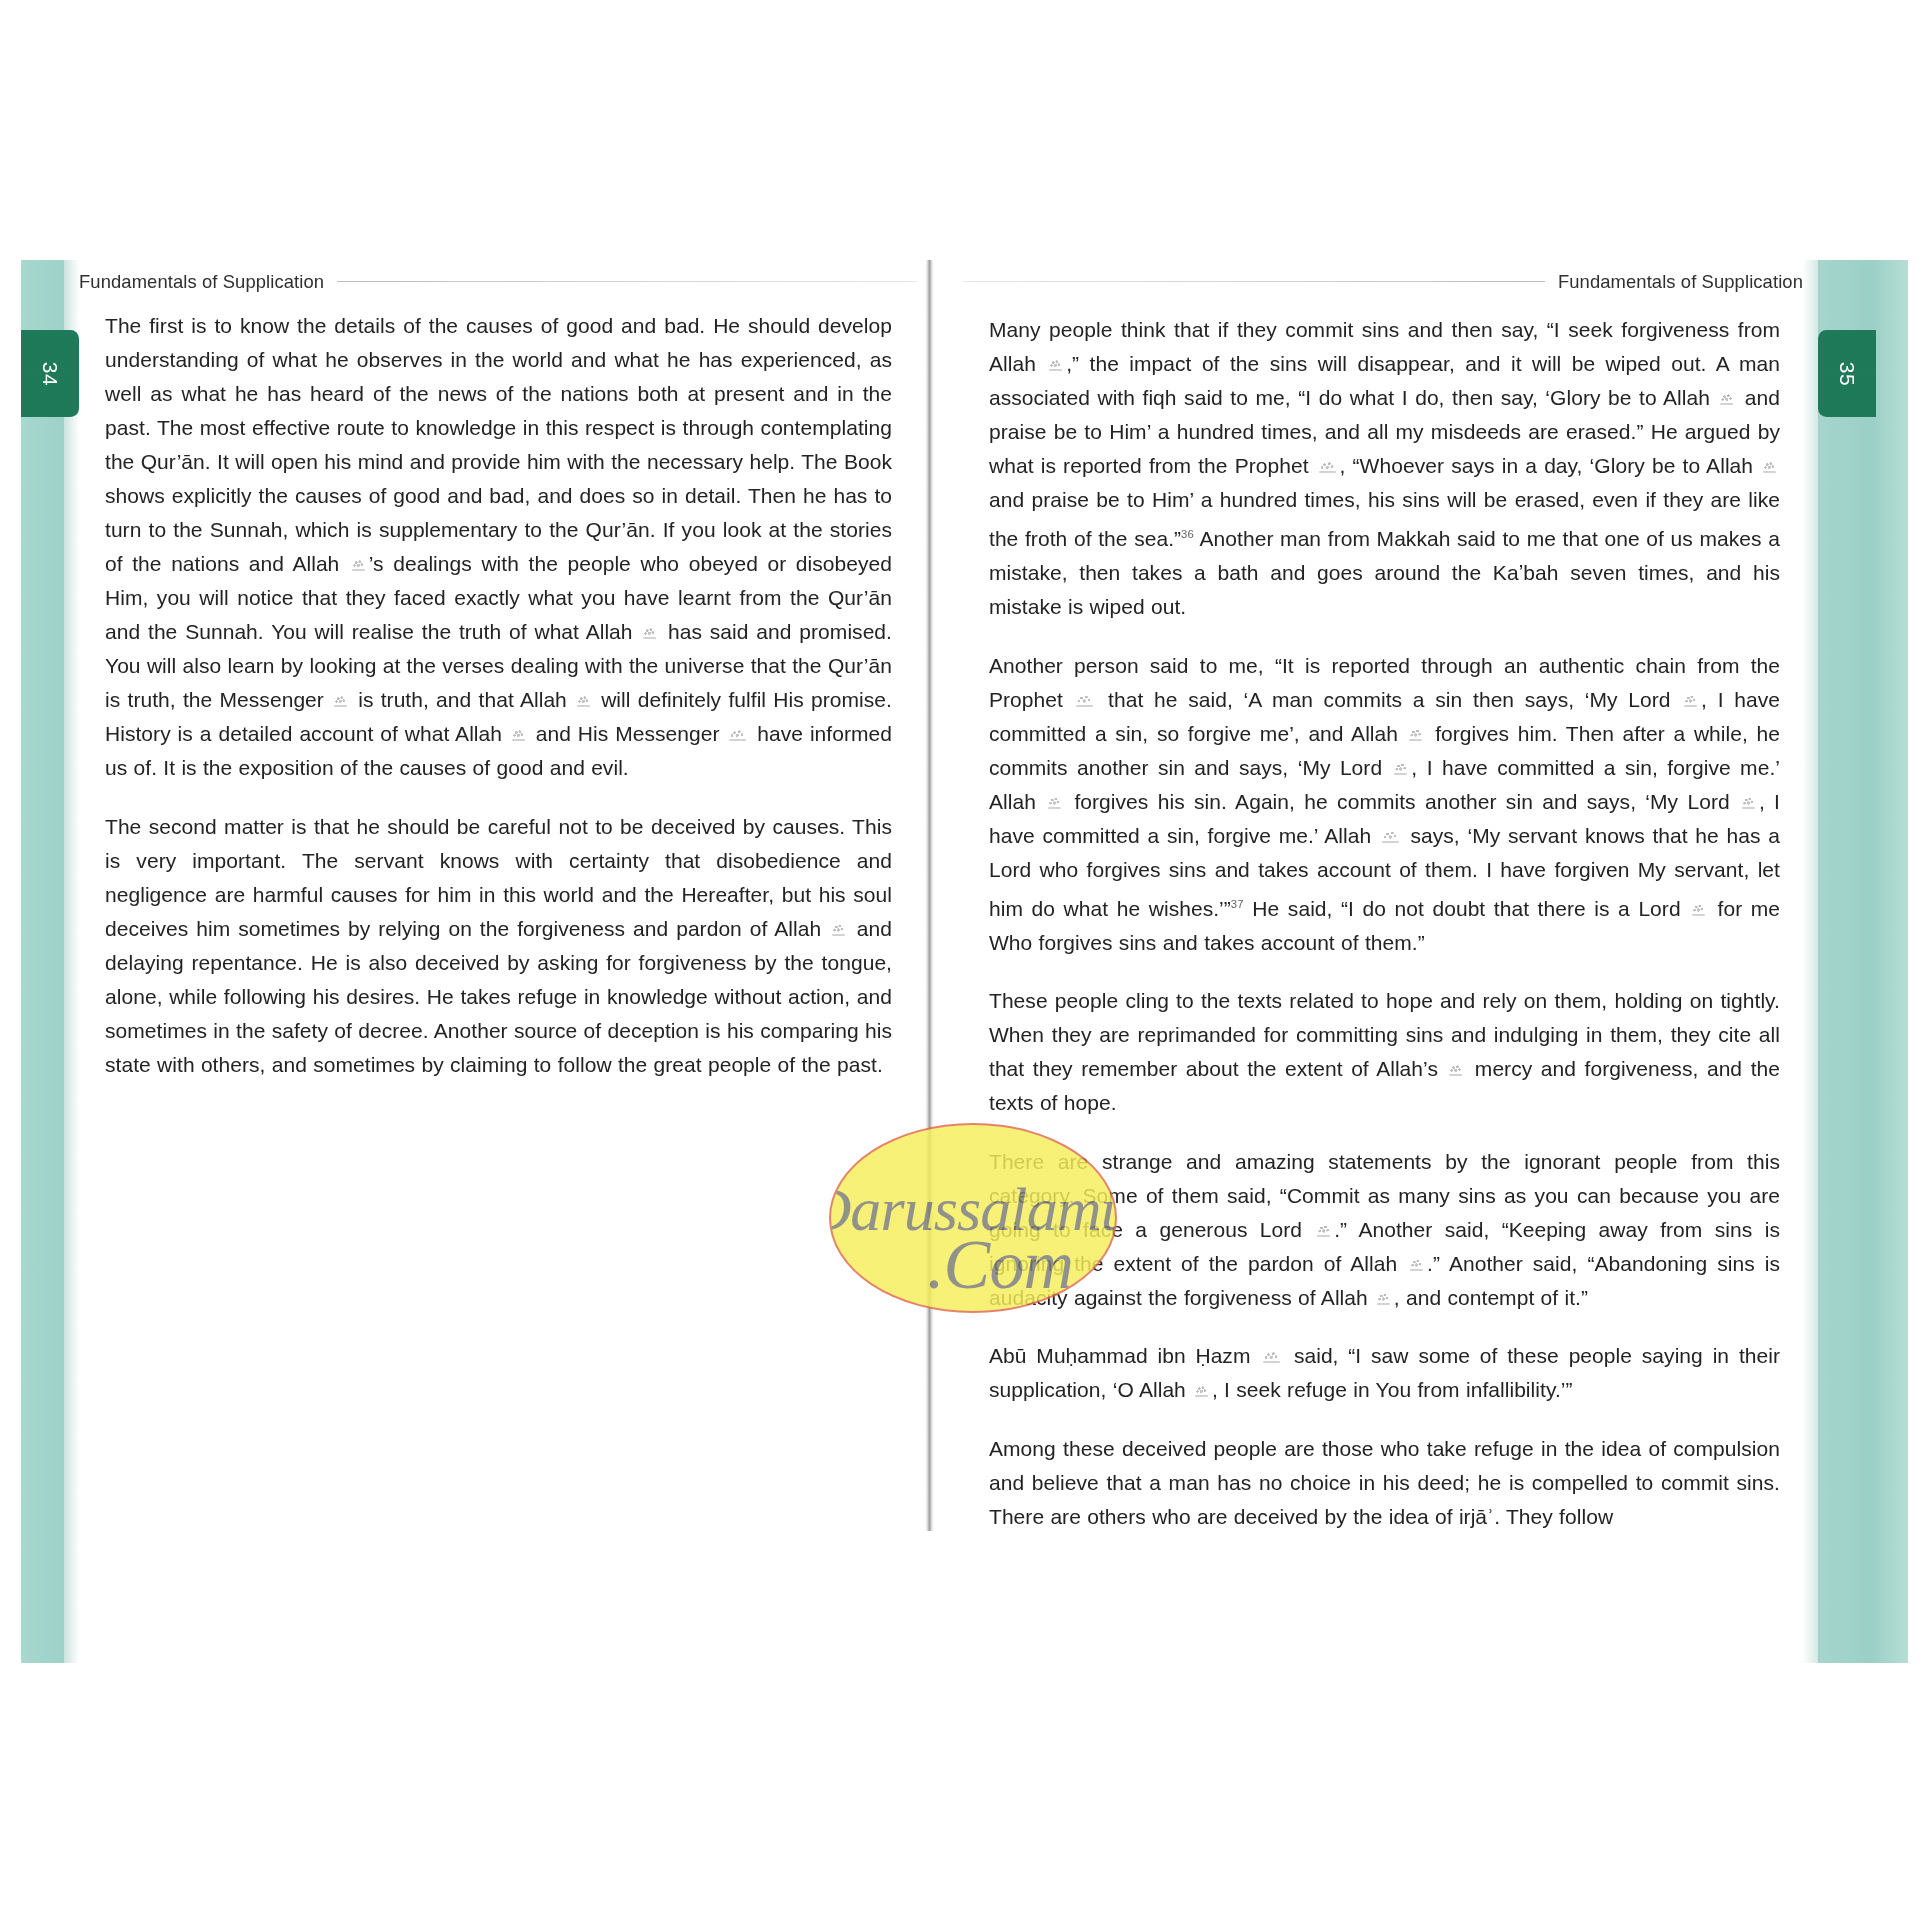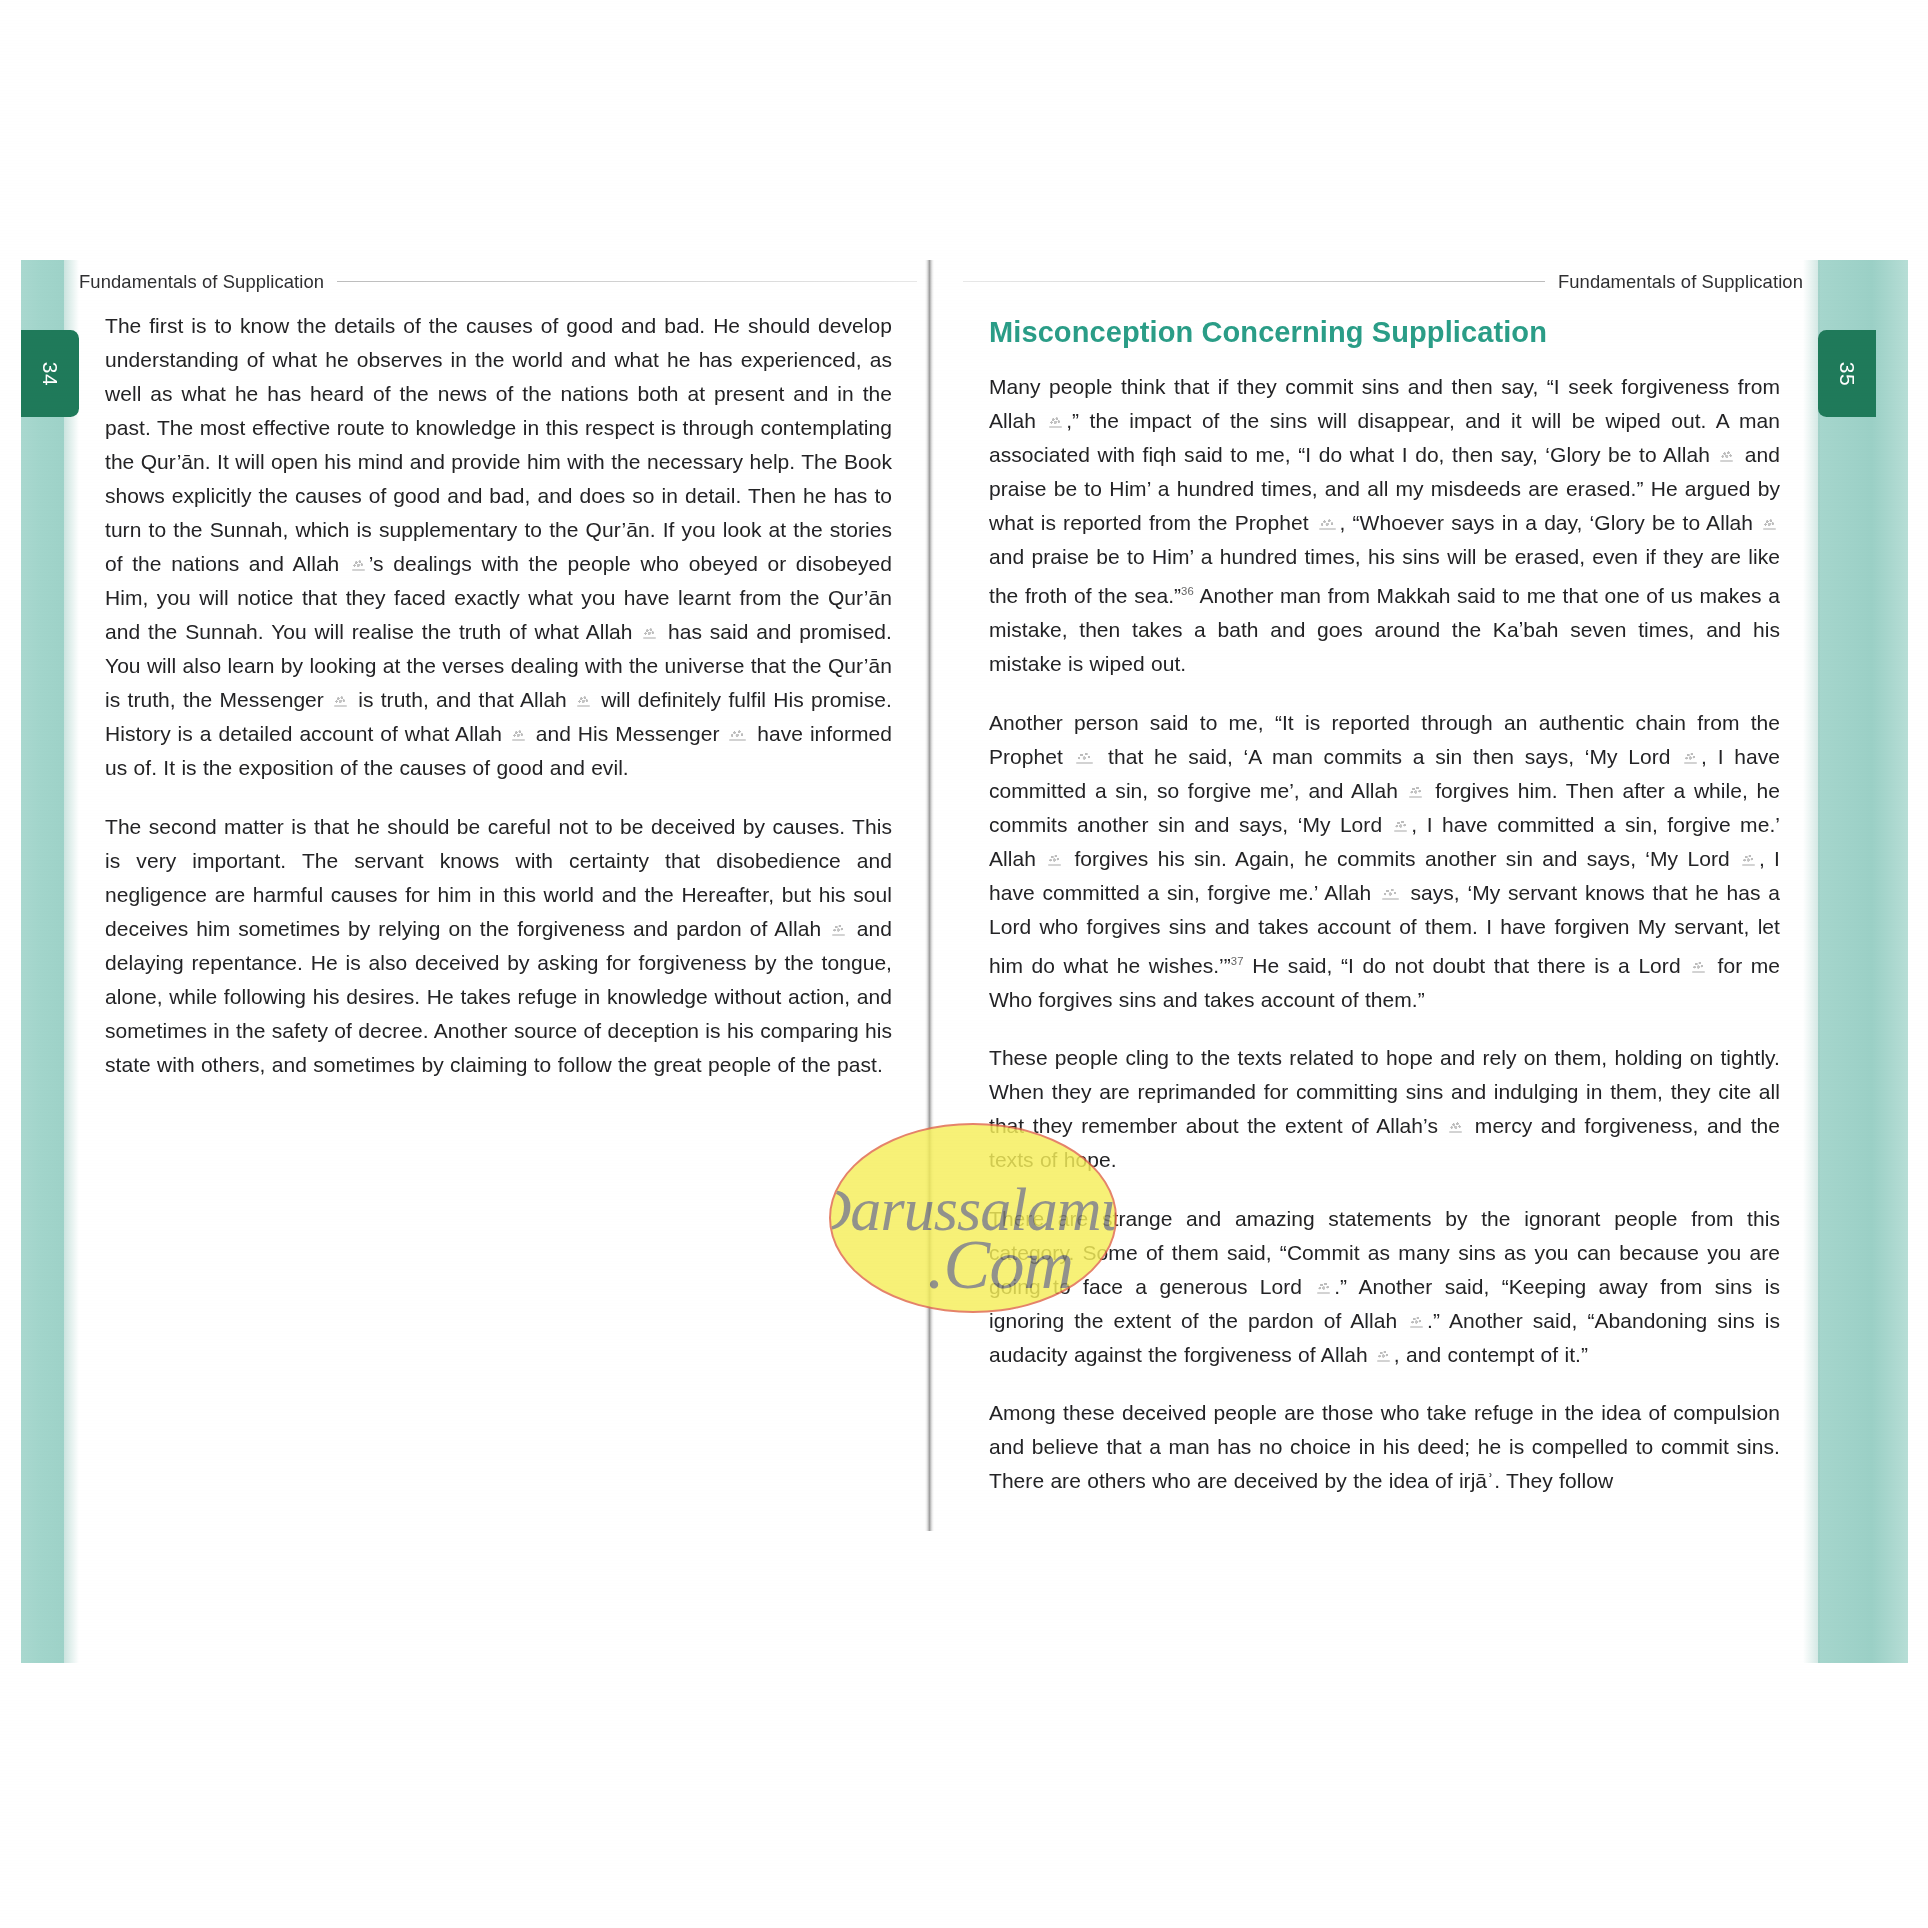--- a/index.html
+++ b/index.html
@@ -303,30 +303,30 @@
 
     <div class="page recto">
 
       <div class="runhead recto">
         <span class="rule"></span>
         <span>Fundamentals of Supplication</span>
       </div>
 
       <div class="content" style="top:53px;">
 
-        <h2 class="section-title">Misconception Concerning Supplication</h2>
 
         <p class="para">Many people think that if they commit sins and then say, “I seek forgiveness from Allah <span class="honorific"></span>,” the impact of the sins will disappear, and it will be wiped out. A man associated with fiqh said to me, “I do what I do, then say, ‘Glory be to Allah <span class="honorific"></span> and praise be to Him’ a hundred times, and all my misdeeds are erased.” He argued by what is reported from the Prophet <span class="honorific big"></span>, “Whoever says in a day, ‘Glory be to Allah <span class="honorific"></span> and praise be to Him’ a hundred times, his sins will be erased, even if they are like the froth of the sea.”<sup class="fn">36</sup> Another man from Makkah said to me that one of us makes a mistake, then takes a bath and goes around the Kaʼbah seven times, and his mistake is wiped out.</p>
 
         <p class="para">Another person said to me, “It is reported through an authentic chain from the Prophet <span class="honorific big"></span> that he said, ‘A man commits a sin then says, ‘My Lord <span class="honorific"></span>, I have committed a sin, so forgive me’, and Allah <span class="honorific"></span> forgives him. Then after a while, he commits another sin and says, ‘My Lord <span class="honorific"></span>, I have committed a sin, forgive me.’ Allah <span class="honorific"></span> forgives his sin. Again, he commits another sin and says, ‘My Lord <span class="honorific"></span>, I have committed a sin, forgive me.’ Allah <span class="honorific big"></span> says, ‘My servant knows that he has a Lord who forgives sins and takes account of them. I have forgiven My servant, let him do what he wishes.’”<sup class="fn">37</sup> He said, “I do not doubt that there is a Lord <span class="honorific"></span> for me Who forgives sins and takes account of them.”</p>
 
         <p class="para">These people cling to the texts related to hope and rely on them, holding on tightly. When they are reprimanded for committing sins and indulging in them, they cite all that they remember about the extent of Allah’s <span class="honorific"></span> mercy and forgiveness, and the texts of hope.</p>
 
         <p class="para">There are strange and amazing statements by the ignorant people from this category. Some of them said, “Commit as many sins as you can because you are going to face a generous Lord <span class="honorific"></span>.” Another said, “Keeping away from sins is ignoring the extent of the pardon of Allah <span class="honorific"></span>.” Another said, “Abandoning sins is audacity against the forgiveness of Allah <span class="honorific"></span>, and contempt of it.”</p>
 
+        <p class="para">Abū Muḥammad ibn Ḥazm <span class="honorific big"></span> said, “I saw some of these people saying in their supplication, ‘O Allah <span class="honorific"></span>, I seek refuge in You from infallibility.’”</p>
 
         <p class="para last">Among these deceived people are those who take refuge in the idea of compulsion and believe that a man has no choice in his deed; he is compelled to commit sins. There are others who are deceived by the idea of irjāʾ. They follow</p>
 
       </div>
     </div>
 
     <div class="watermark">
       <div class="wm-text">
         <div class="wm-line one">Darussalamus</div>
         <div class="wm-line two">.Com</div>

